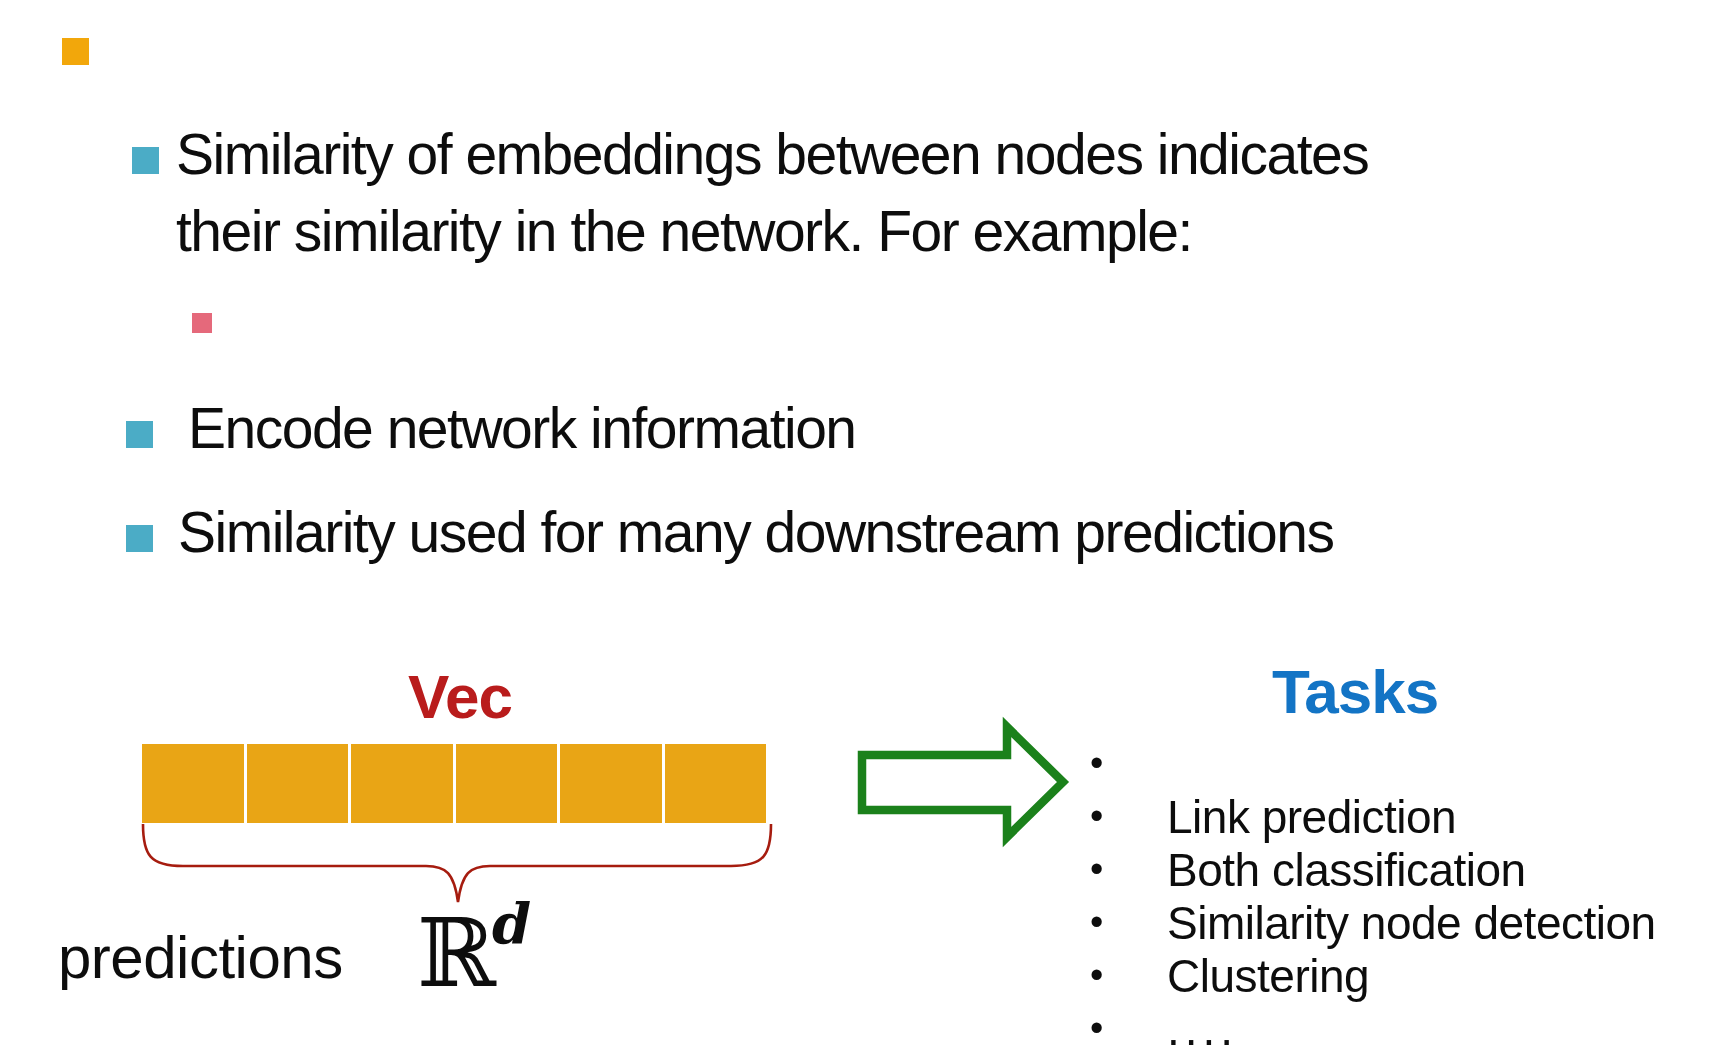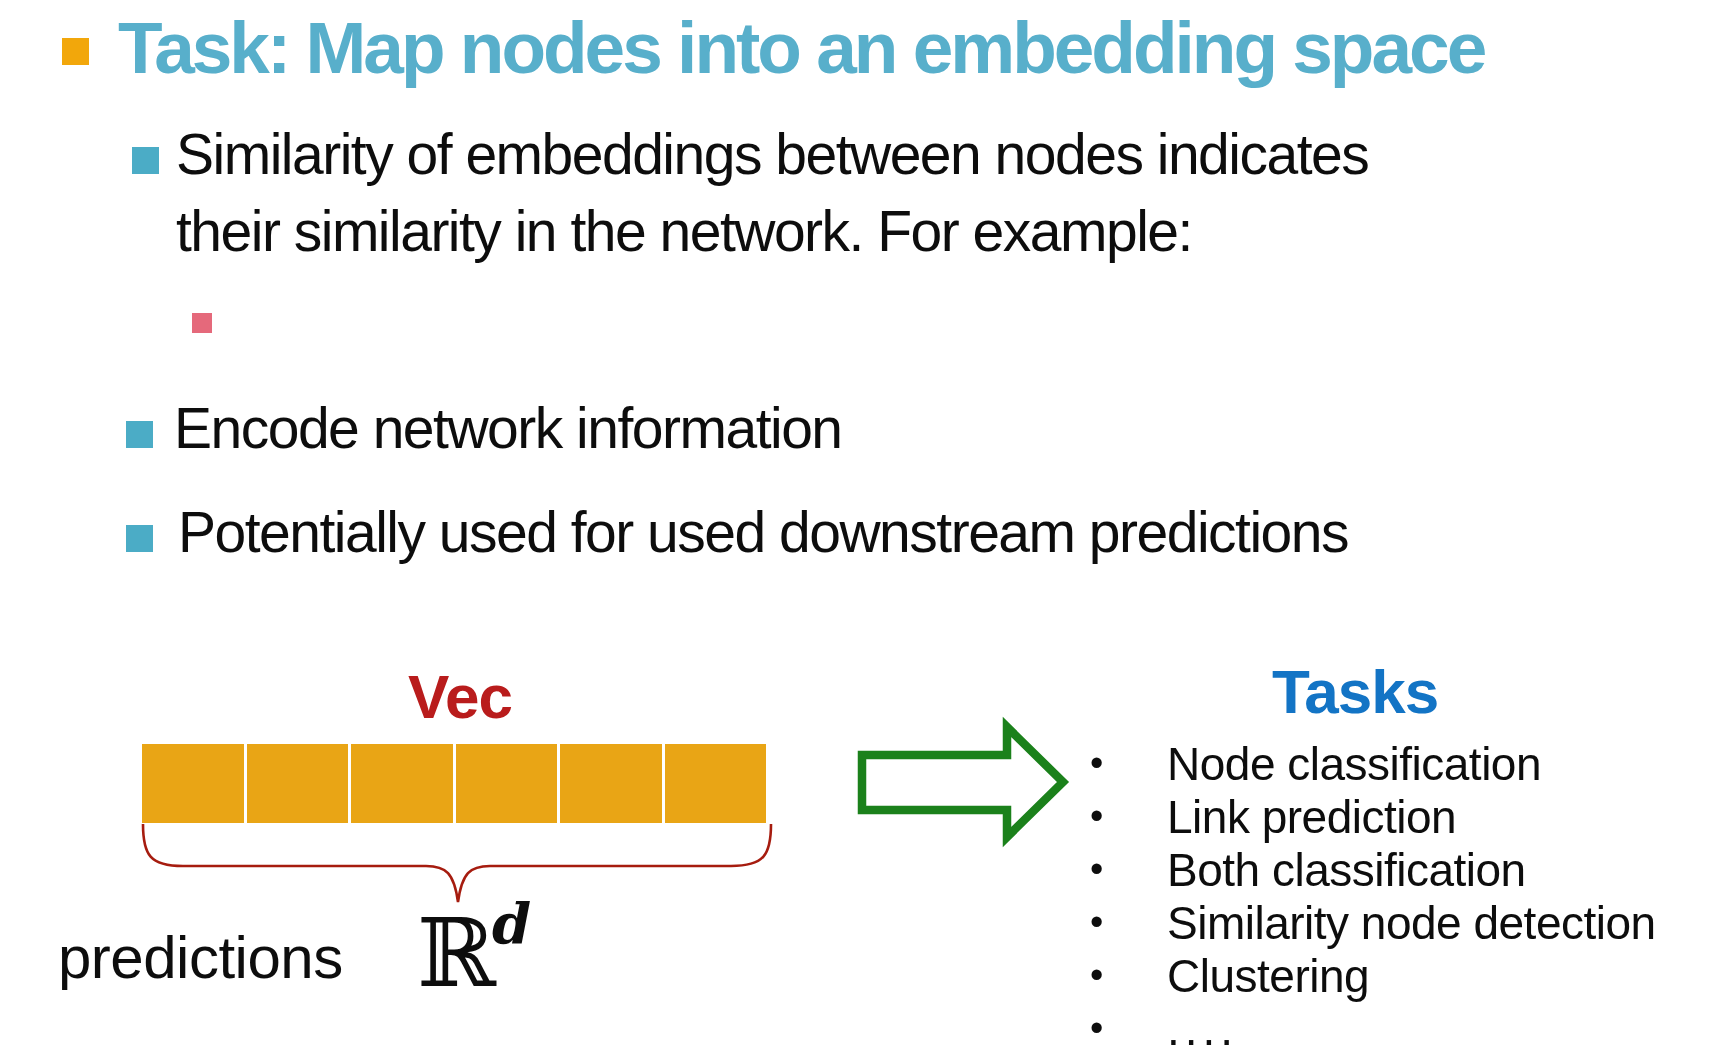--- a/index.html
+++ b/index.html
@@ -36,33 +36,32 @@
   .task-dot{width:77px;font-size:38px;padding-left:4px;color:#0d0d0d;}
   .task-text{font-size:46px;letter-spacing:-0.5px;color:#0d0d0d;}
   .task-row:last-child .task-text{letter-spacing:5px;}
 </style>
 </head>
 <body>
 
 <div class="slide">
 
   <div class="title-bullet"></div>
-  <div class="abs title-text">Task: Map nodes into an embedding space</div>
 
   <div class="sq" style="left:132px;top:147px;"></div>
   <div class="abs body-line" style="left:176px;top:203px;">their similarity in the network. For example:</div>
   <div class="abs body-line" style="left:176px;top:126px;">Similarity of embeddings between nodes indicates</div>
 
   <div class="sq-sub" style="left:192px;top:313px;"></div>
 
   <div class="sq" style="left:126px;top:421px;"></div>
-  <div class="abs body-line" style="left:174px;top:400px;">Encode network information</div>
+  <div class="abs body-line" style="left:188px;top:400px;">Encode network information</div>
 
   <div class="sq" style="left:126px;top:525px;"></div>
-  <div class="abs body-line" style="left:178px;top:504px;">Potentially used for used downstream predictions</div>
+  <div class="abs body-line" style="left:178px;top:504px;">Similarity used for many downstream predictions</div>
 
   <div class="abs vec-label">Vec</div>
 
   <div class="vector-bar">
     <div class="cell"></div>
     <div class="cell"></div>
     <div class="cell"></div>
     <div class="cell"></div>
     <div class="cell"></div>
     <div class="cell"></div>
@@ -79,21 +78,20 @@
 
   <svg class="arrow-svg" style="left:848px;top:713px;" width="230" height="140" viewBox="0 0 230 140">
     <polygon points="14,42 159,42 159,14 215,69 159,124 159,97 14,97" fill="#ffffff" stroke="#1B811B" stroke-width="8.5" stroke-linejoin="miter"></polygon>
   </svg>
 
   <div class="abs tasks-heading">Tasks</div>
 
   <div class="task-list">
     <div class="task-row">
       <span class="task-dot">•</span>
-      <span class="task-text">Node classification</span>
     </div>
     <div class="task-row">
       <span class="task-dot">•</span>
       <span class="task-text">Link prediction</span>
     </div>
     <div class="task-row">
       <span class="task-dot">•</span>
       <span class="task-text">Both classification</span>
     </div>
     <div class="task-row">

